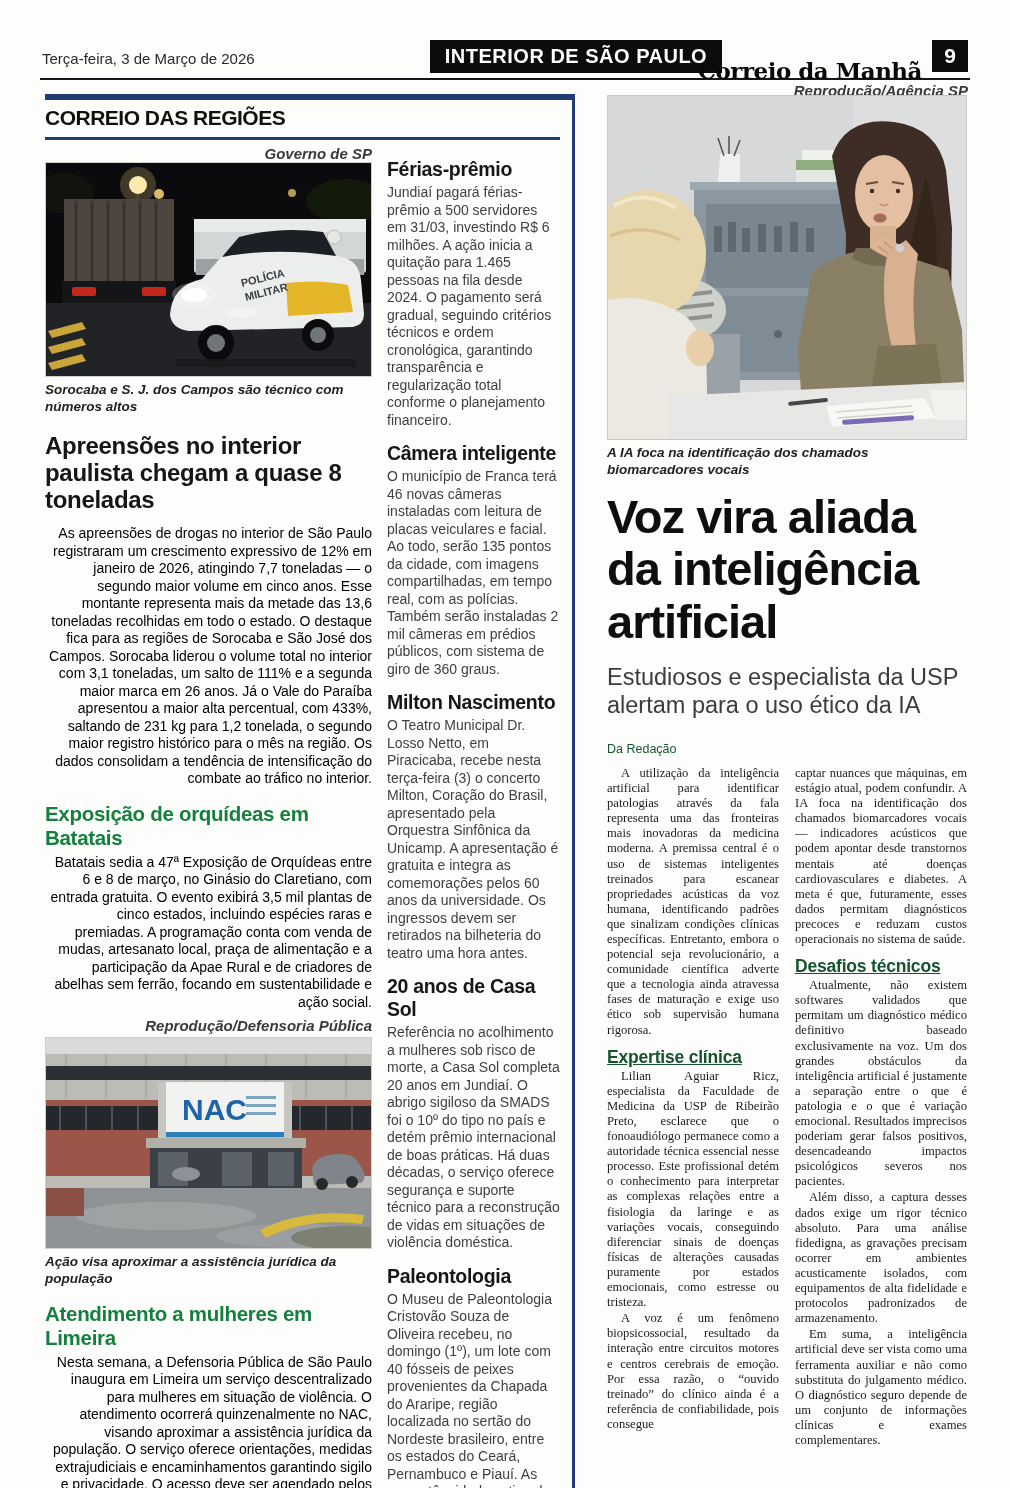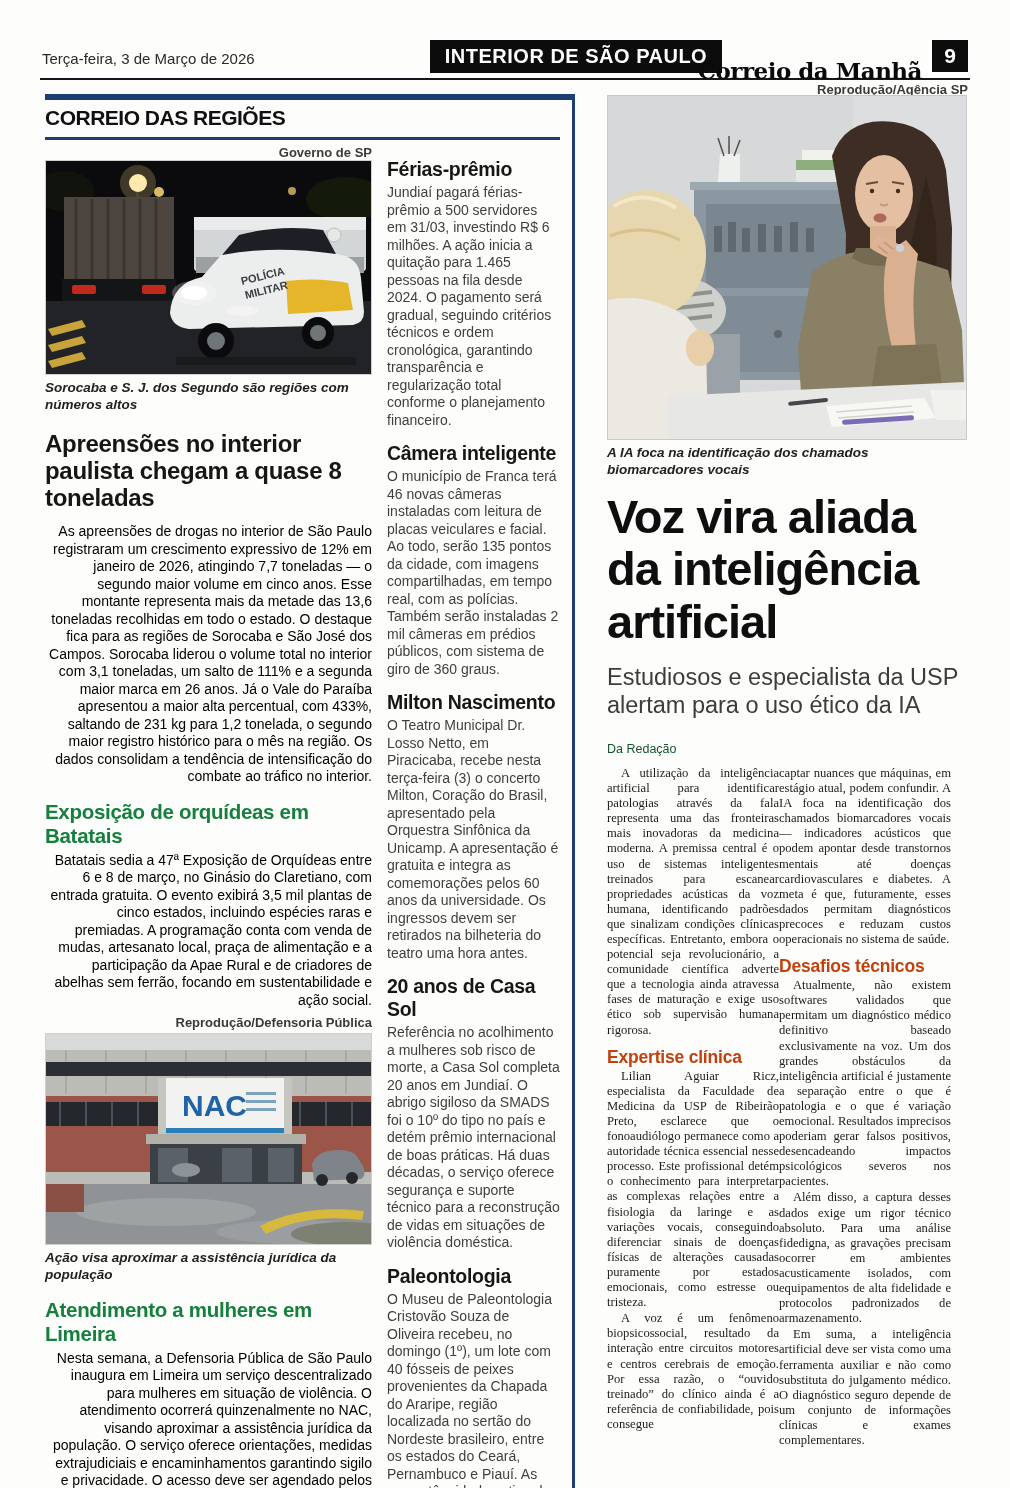--- a/index.html
+++ b/index.html
@@ -7,21 +7,21 @@
         font-family:"Liberation Sans",sans-serif;color:#1d1d1b;overflow:hidden;}
   
   .hdr{position:absolute;left:40px;top:38px;width:930px;height:40px;border-bottom:2px solid #14161c;}
   .hdr-date{position:absolute;left:2px;top:12px;font-size:15px;color:#2a2a28;}
   .hdr-bar{position:absolute;left:390px;top:2px;width:292px;height:33px;background:#0c0c0c;color:#fff;
            display:flex;align-items:center;justify-content:center;font-size:20px;font-weight:700;letter-spacing:.5px;}
   .hdr-mast{position:absolute;right:48px;top:4px;font-family:"DejaVu Serif",serif;font-weight:700;
             font-size:23px;letter-spacing:-.5px;color:#090909;margin-top:15px;}
   .hdr-page{position:absolute;right:2px;top:2px;width:36px;height:32px;background:#0c0c0c;color:#fff;
             display:flex;align-items:center;justify-content:center;font-size:21px;font-weight:700;}
-  .credit{font-size:13px;font-weight:600;color:#3a3a38;}
+  .credit{font-size:15px;font-weight:600;color:#3a3a38;font-style:italic;}
   .ar{text-align:right;}
   .credit-top{position:absolute;right:42px;top:82px;}
   
   .regions{position:absolute;left:45px;top:94px;width:530px;
            border-top:6px solid #1e3d73;border-right:3px solid #1e3d73;border-bottom:3px solid #1e3d73;
            box-sizing:border-box;padding:0 12px 10px 0;}
   .regions-title{margin:6px 0 0 0;font-size:21px;font-weight:800;letter-spacing:-.5px;color:#101010;
                  border-bottom:3px solid #1e3d73;padding-bottom:7px;}
   .regions-body{display:flex;gap:15px;margin-top:2px;}
   .col-left{width:327px;flex:0 0 327px;}
@@ -34,27 +34,27 @@
   .sansbody{font-size:14px;line-height:17.5px;color:#000000;margin:4px 0 6px 0;text-align:right;}
   .brief h3{font-size:19.5px;font-weight:800;color:#161614;margin:13px 0 3px 0;letter-spacing:-.3px;}
   .brief p{font-size:14px;line-height:17.5px;color:#3f3f3d;margin:0 0 8px 0;}
   .brief:first-child h3{margin-top:16px;}
   
   .main{position:absolute;left:607px;top:95px;width:360px;}
   .main .photo{border:1px solid #c9c9c7;}
   .main-hl{font-size:47px;line-height:1.12;font-weight:800;letter-spacing:-1px;color:#0e0e0e;margin:12px 0 14px 0;}
   .main-deck{font-size:23.5px;line-height:1.22;font-weight:400;color:#3c3c3a;margin:6px 0 0 0;}
   .byline{font-size:12.5px;color:#14532d;margin:22px 0 10px 0;}
-  .cols{position:relative;display:flex;}
+  .cols{position:relative;display:flex;gap:16px;}
   .coltxt{width:172px;flex:0 0 172px;font-family:"Liberation Serif","DejaVu Serif",serif;
           font-size:12.6px;line-height:15.1px;color:#1b1b19;text-align:justify;hyphens:auto;}
   .coltxt p{margin:0 0 1px 0;text-indent:14px;}
   .coltxt p.noindent{text-indent:0;}
-  .coltxt h4{font-family:"Liberation Sans",sans-serif;font-size:17.5px;font-weight:800;color:#c2410c;
-             margin:12px 0 4px 0;letter-spacing:-.2px;}
+  .coltxt h4{font-family:"Liberation Sans",sans-serif;font-size:17.5px;font-weight:800;color:#14532d;
+             margin:12px 0 4px 0;letter-spacing:-.2px;text-decoration:underline;}
 </style>
 </head>
 <body>
 
 <div class="page">
 
   <div class="hdr">
     <span class="hdr-date">Terça-feira, 3 de Março de 2026</span>
     <div class="hdr-bar">INTERIOR DE SÃO PAULO</div>
     <span class="hdr-mast">Correio da Manhã</span>
@@ -117,21 +117,21 @@
             <ellipse cx="148" cy="132" rx="13" ry="7" fill="#ffffff"></ellipse>
             <ellipse cx="148" cy="132" rx="22" ry="12" fill="#ffffff" opacity=".25"></ellipse>
             <ellipse cx="196" cy="150" rx="16" ry="5" fill="#f4f4f2" opacity=".9"></ellipse>
             <circle cx="170" cy="180" r="18" fill="#0b0b0d"></circle>
               <circle cx="170" cy="180" r="9" fill="#70757a"></circle>
             <circle cx="272" cy="172" r="16" fill="#0b0b0d"></circle>
               <circle cx="272" cy="172" r="8" fill="#70757a"></circle>
             <rect x="130" y="196" width="180" height="8" fill="#17181a" opacity=".8"></rect>
           </svg>
         </figure>
-        <figcaption class="caption">Sorocaba e S. J. dos Segundo são regiões com números altos</figcaption>
+        <figcaption class="caption">Sorocaba e S. J. dos Campos são técnico com números altos</figcaption>
 
         <h2 class="story-hl">Apreensões no interior paulista chegam a quase 8 toneladas</h2>
         <p class="sansbody">As apreensões de drogas no interior de São Paulo registraram um crescimento expressivo de 12% em janeiro de 2026, atingindo 7,7 toneladas — o segundo maior volume em cinco anos. Esse montante representa mais da metade das 13,6 toneladas recolhidas em todo o estado. O destaque fica para as regiões de Sorocaba e São José dos Campos. Sorocaba liderou o volume total no interior com 3,1 toneladas, um salto de 111% e a segunda maior marca em 26 anos. Já o Vale do Paraíba apresentou a maior alta percentual, com 433%, saltando de 231 kg para 1,2 tonelada, o segundo maior registro histórico para o mês na região. Os dados consolidam a tendência de intensificação do combate ao tráfico no interior.</p>
 
         <h3 class="story-sub">Exposição de orquídeas em Batatais</h3>
         <p class="sansbody">Batatais sedia a 47ª Exposição de Orquídeas entre 6 e 8 de março, no Ginásio do Claretiano, com entrada gratuita. O evento exibirá 3,5 mil plantas de cinco estados, incluindo espécies raras e premiadas. A programação conta com venda de mudas, artesanato local, praça de alimentação e a participação da Apae Rural e de criadores de abelhas sem ferrão, focando em sustentabilidade e ação social.</p>
 
         <div class="credit ar">Reprodução/Defensoria Pública</div>
         <figure class="photo" style="margin-top:3px;text-align:right;">
           <svg width="325" height="210" viewBox="0 0 325 210">

